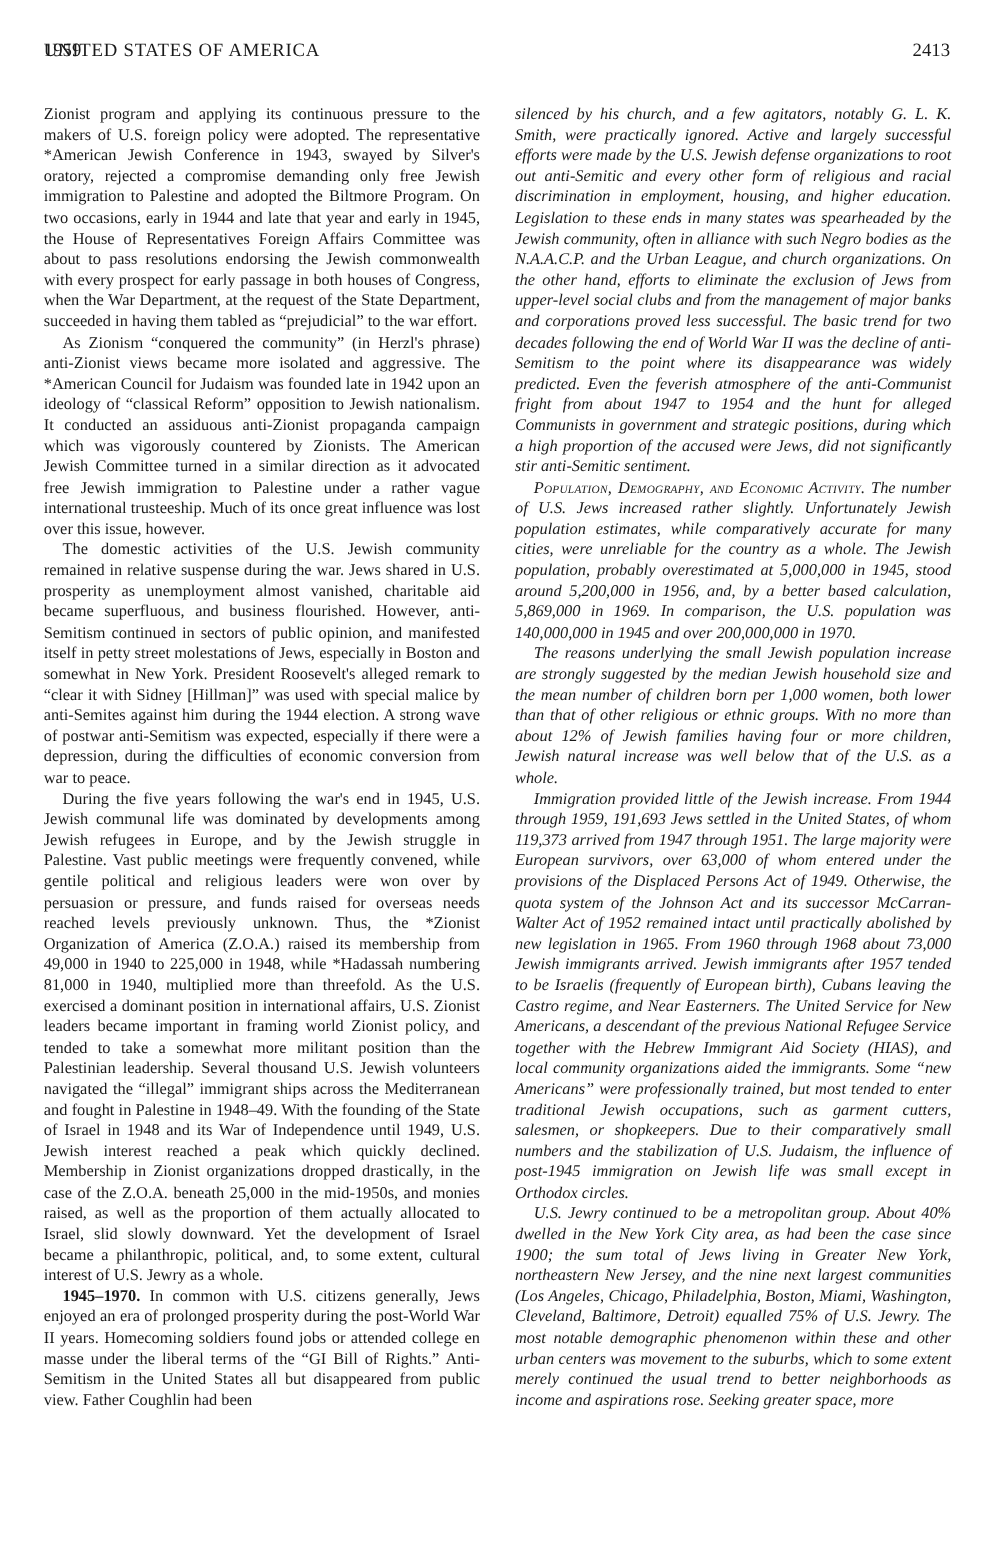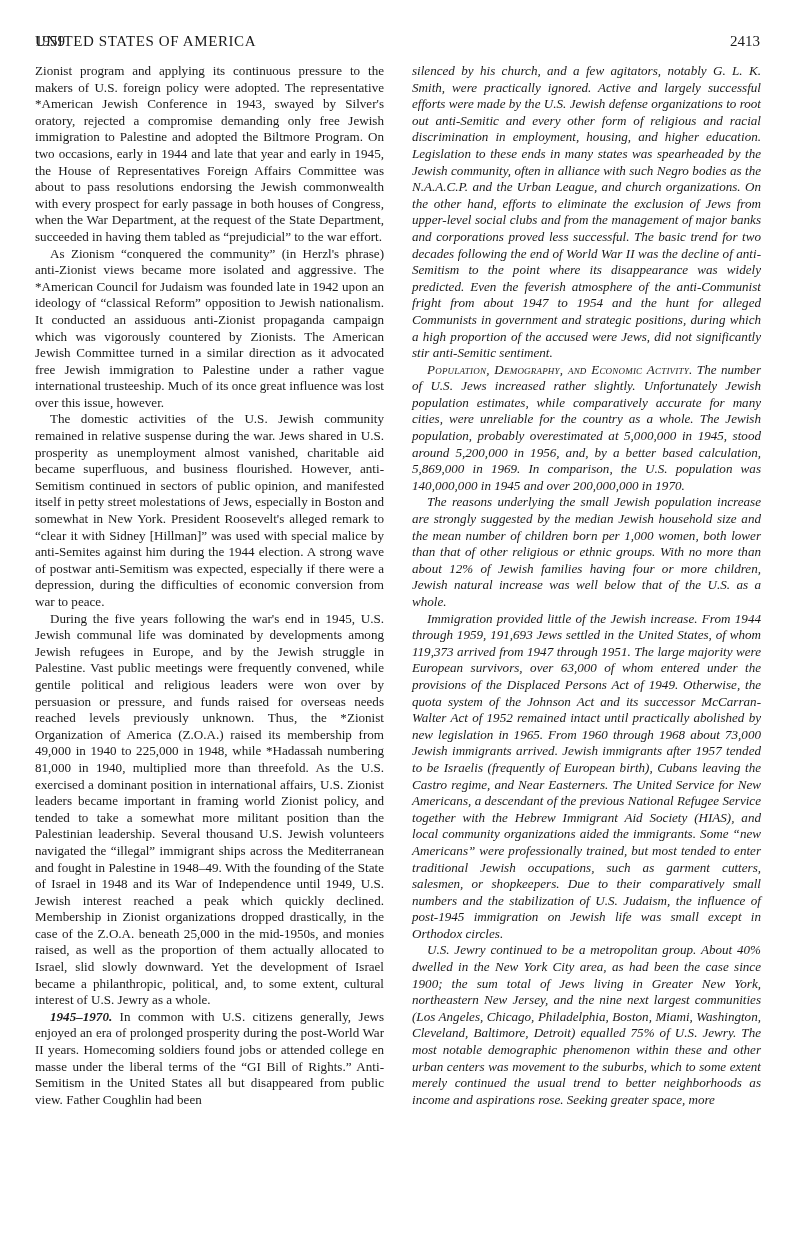--- a/index.html
+++ b/index.html
@@ -51,24 +51,24 @@
     hyphens: manual;
   }
   .col-left { left: 35px; }
   .col-right { left: 412px; font-style: italic; }
   .column p {
     margin: 0;
     text-indent: 15px;
   }
   .column p.cont {
     text-indent: 0;
+    margin-top: 20px;
   }
   .bold-lead {
     font-weight: bold;
-    font-style: italic;
   }
   .smallcaps {
     font-variant: small-caps;
     letter-spacing: 0.2px;
   }
 </style>
 </head>
 <body>
 
 <div class="page-header">

